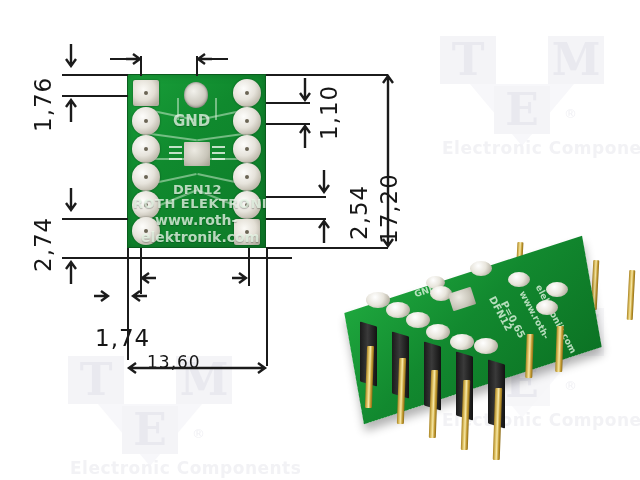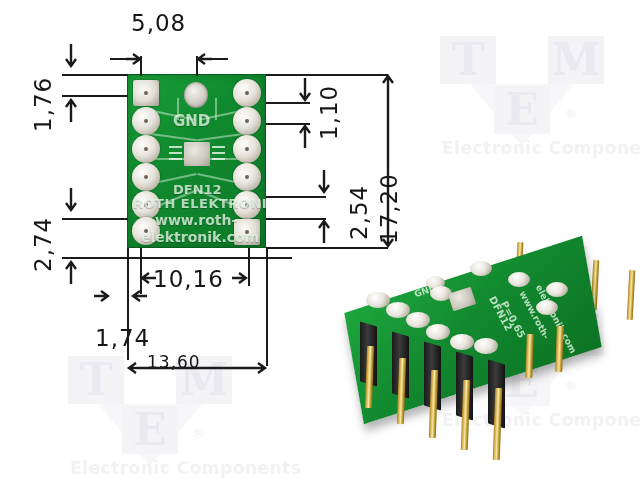--- a/index.html
+++ b/index.html
@@ -177,21 +177,20 @@
     <div class="pad sqp" style="left:107px;top:145px;width:26px;height:26px;">
         <span class="hole"></span>
       </div>
 
     <div class="silk" style="left:46px;top:108px;font-size:13px;">DFN12</div>
     <div class="silk" style="left:6px;top:122px;font-size:13px;letter-spacing:.5px;">ROTH ELEKTRONIK</div>
     <div class="silk" style="left:28px;top:138px;font-size:14px;">www.roth-</div>
     <div class="silk" style="left:14px;top:155px;font-size:14px;">elektronik.com</div>
   </div>
 
-  <div class="dim" style="left:131px;top:10px;font-size:23px;">5,08</div>
   <div class="dl vl" style="left:140px;top:56px;height:20px;"></div>
   <div class="dl vl" style="left:196px;top:56px;height:20px;"></div>
   <div class="dl hl" style="left:110px;top:58px;width:30px;"></div>
   <div class="dl hl" style="left:196px;top:58px;width:32px;"></div>
   <svg style="position:absolute;left:124px;top:51px;" width="18" height="16">
       <path d="M2 8 L16 8 M9 3 L16 8 L9 13" stroke="#1b1b1b" stroke-width="2.4" fill="none"></path>
     </svg>
   <svg style="position:absolute;left:196px;top:51px;" width="18" height="16">
       <path d="M16 8 L2 8 M9 3 L2 8 L9 13" stroke="#1b1b1b" stroke-width="2.4" fill="none"></path>
     </svg>
@@ -236,21 +235,20 @@
       <path d="M8 24 L8 2 M3 9 L8 2 L13 9" stroke="#1b1b1b" stroke-width="2.4" fill="none"></path>
     </svg>
 
   <div class="dim rot" style="left:376px;top:244px;font-size:23px;">17,20</div>
   <div class="dl hl" style="left:266px;top:74px;width:122px;"></div>
   <div class="dl hl" style="left:266px;top:247px;width:122px;"></div>
   <svg style="position:absolute;left:380px;top:74px;" width="16" height="174">
       <path d="M8 2 L8 172 M3 9 L8 2 L13 9 M3 165 L8 172 L13 165" stroke="#1b1b1b" stroke-width="2.4" fill="none"></path>
     </svg>
 
-  <div class="dim" style="left:153px;top:266px;font-size:23px;">10,16</div>
   <div class="dl vl" style="left:140px;top:248px;height:46px;"></div>
   <div class="dl vl" style="left:248px;top:248px;height:38px;"></div>
   <svg style="position:absolute;left:140px;top:270px;" width="18" height="16">
       <path d="M16 8 L2 8 M9 3 L2 8 L9 13" stroke="#1b1b1b" stroke-width="2.4" fill="none"></path>
     </svg>
   <svg style="position:absolute;left:230px;top:270px;" width="18" height="16">
       <path d="M2 8 L16 8 M9 3 L16 8 L9 13" stroke="#1b1b1b" stroke-width="2.4" fill="none"></path>
     </svg>
 
   <div class="dim" style="left:95px;top:325px;font-size:23px;">1,74</div>

